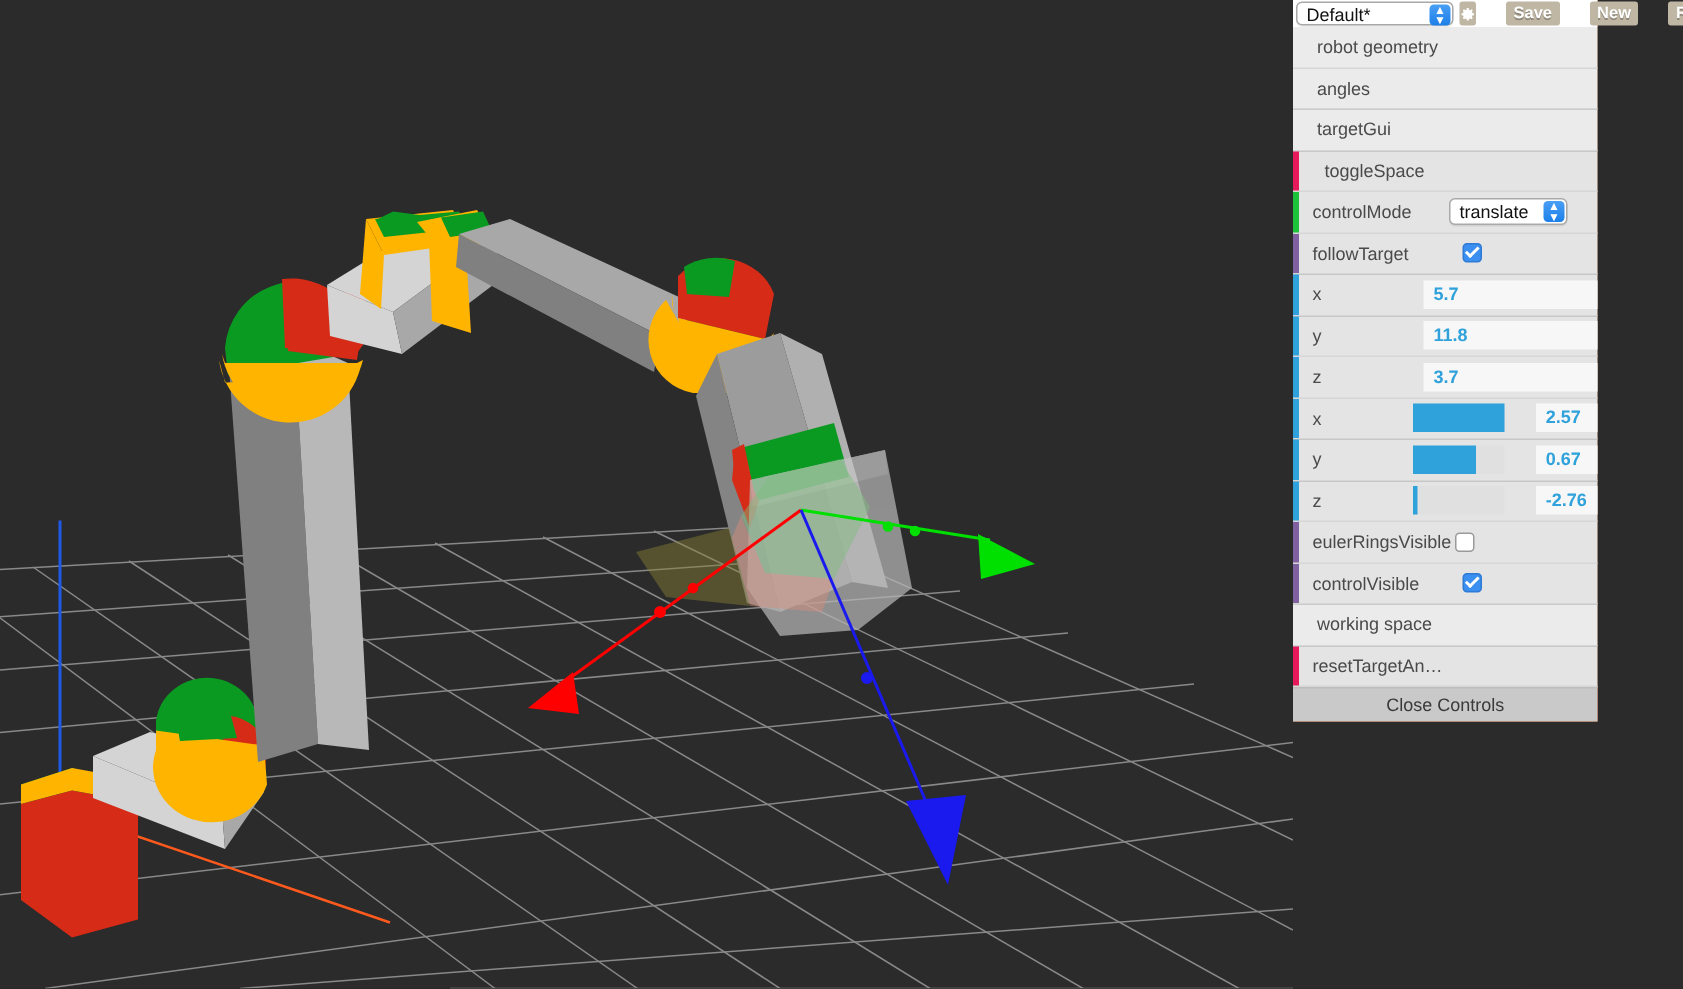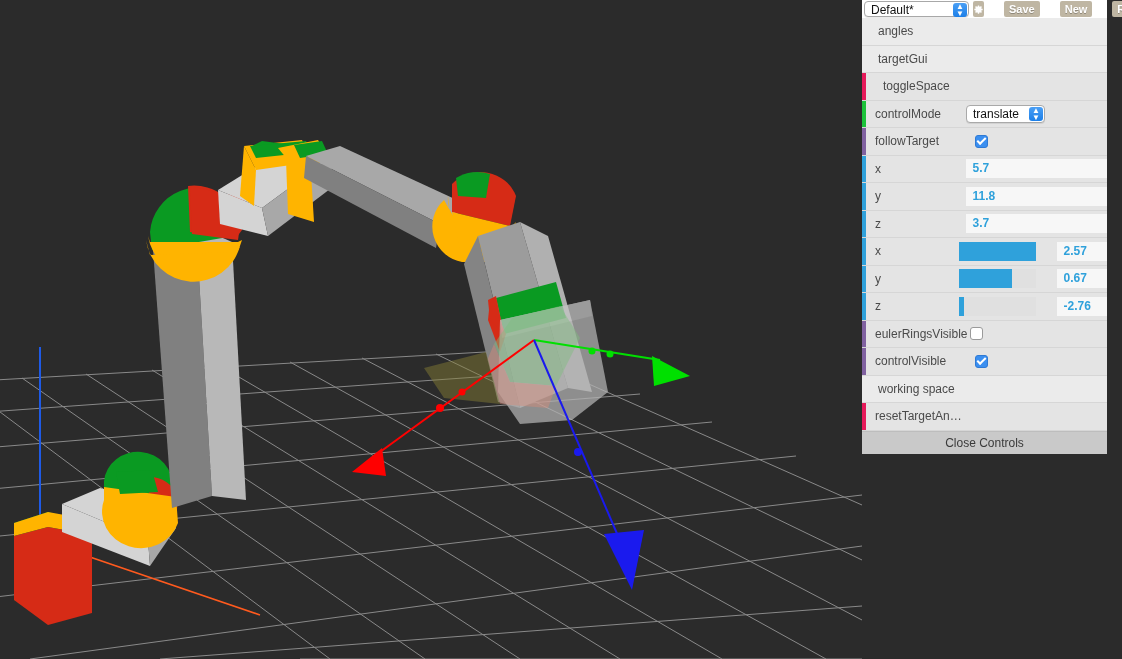--- a/index.html
+++ b/index.html
@@ -6,21 +6,21 @@
   body{width:1122px;height:659px;overflow:hidden;
        font-family:"Liberation Sans","DejaVu Sans",sans-serif;}
   #app{position:relative;width:1122px;height:659px;background:#2b2b2b;}
 
   
   #viewport{position:absolute;left:0;top:0;width:862px;height:659px;
             background:#2b2b2b;overflow:hidden;}
   #viewport svg{display:block;}
 
   
-  #gui{position:absolute;left:862px;top:0;width:245px;
+  #gui{position:absolute;left:862px;top:0;width:203px;
        font-size:11px;background:#f97316;}
   .gui-header{height:18px;background:#fff;display:flex;align-items:center;
               padding:0;box-sizing:border-box;}
   .preset-wrap{position:relative;margin:1px 0 1px 2px;}
   .preset-select{width:105px;height:16px;line-height:16px;background:#fff;
       border:1px solid #a8a8a8;border-radius:4px;box-sizing:border-box;
       font-size:12px;color:#111;padding-left:6px;position:relative;
       box-shadow:0 1px 0 rgba(0,0,0,.08);}
   .preset-arrows{position:absolute;right:1px;top:1px;width:14px;height:14px;
       background:linear-gradient(#4a9ff5,#1c7fe8);border-radius:3px;
@@ -243,20 +243,23 @@
         </svg>
       </div>
       <div class="hbtn">Save</div>
       <div class="hbtn">New</div>
       <div class="hbtn">Revert</div>
     </div>
 
     <div class="rows">
 
       <div class="row folder">
+        <span class="lbl">robot geometry</span>
+      </div>
+      <div class="row folder">
         <span class="lbl">angles</span>
       </div>
       <div class="row folder">
         <span class="lbl">targetGui</span>
       </div>
 
       <div class="row ctrl">
         <span class="strip" style="background:#e61a5a"></span>
         <span class="lbl" style="width:auto;padding-left:17px">toggleSpace</span>
       </div>

